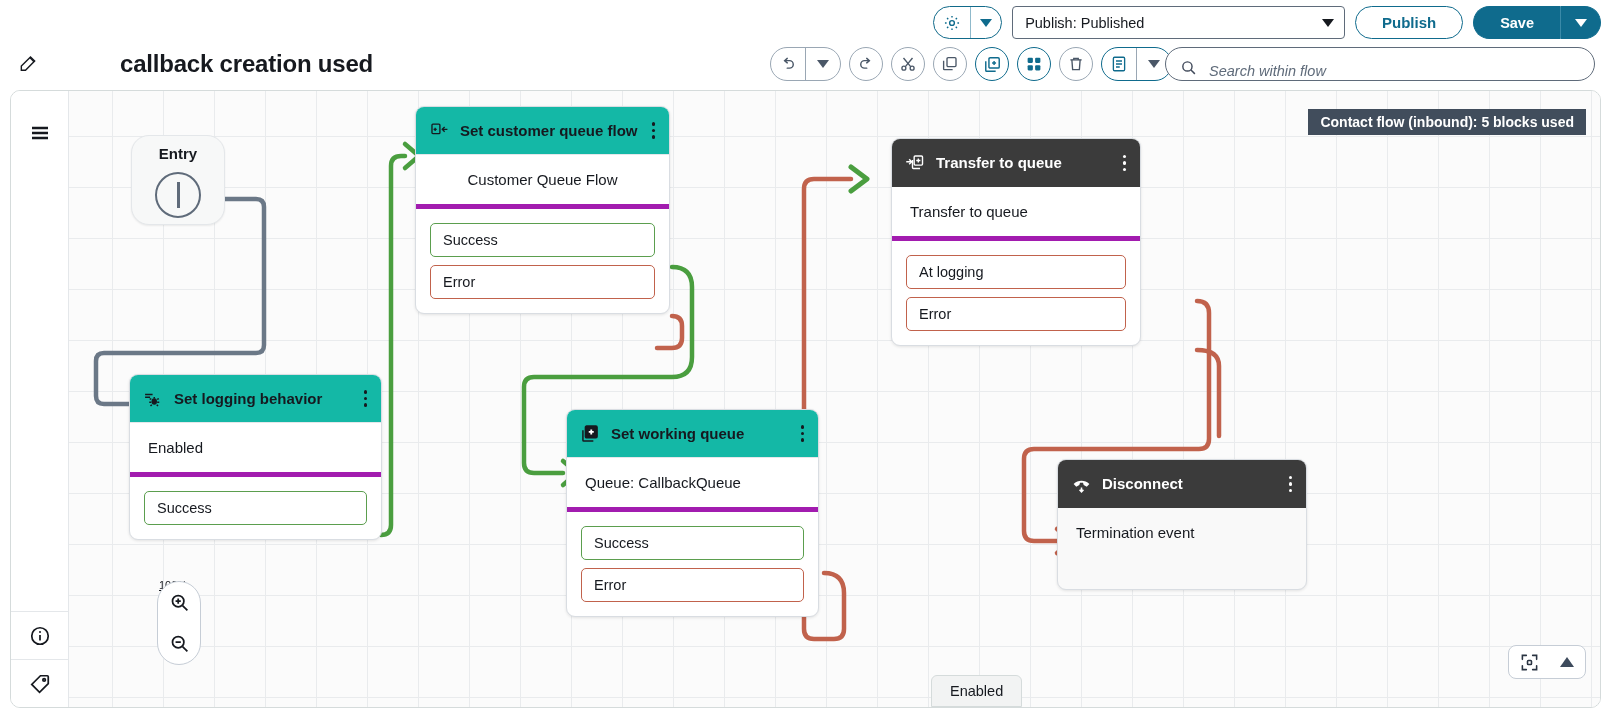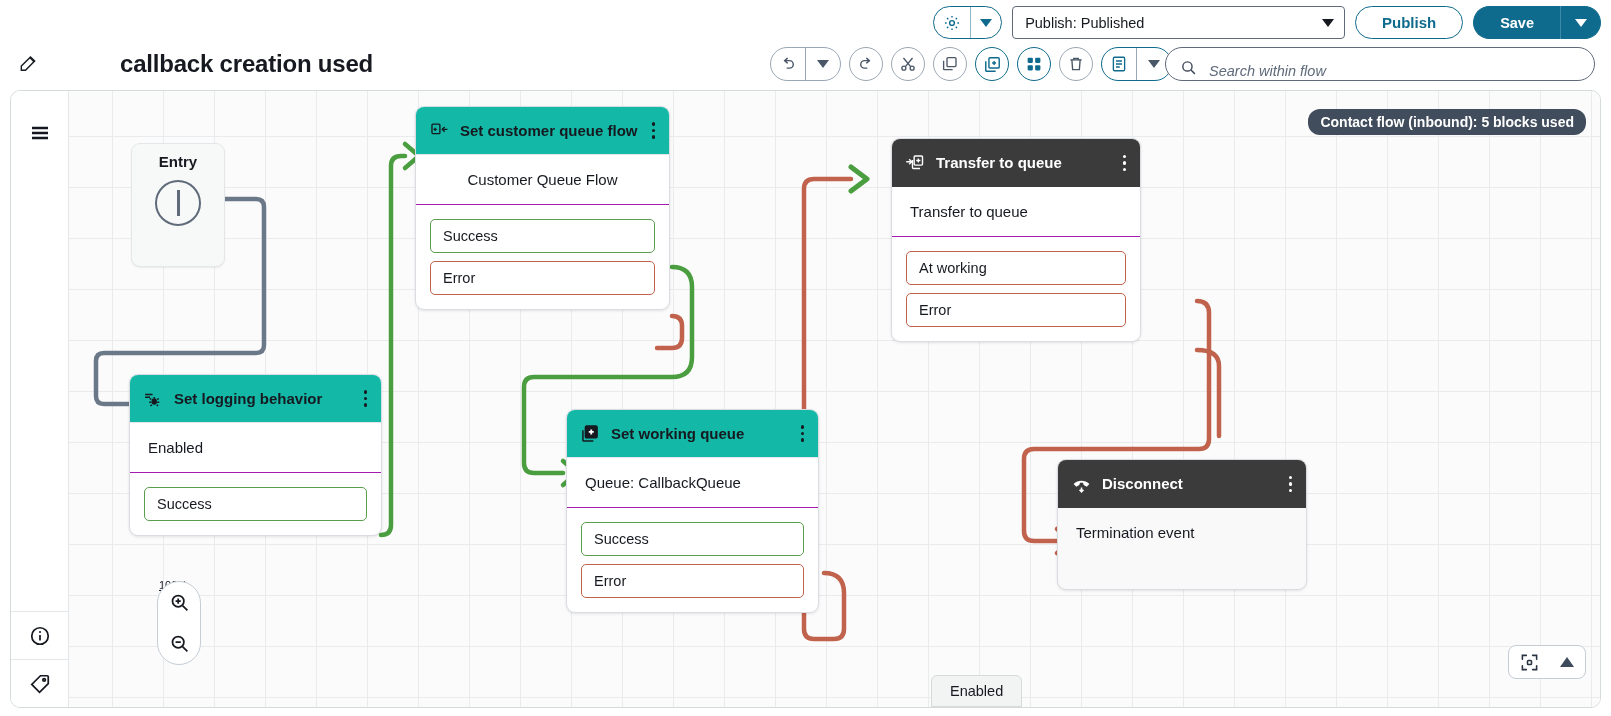--- a/index.html
+++ b/index.html
@@ -121,21 +121,21 @@
     width: 58px; height: 48px; display: flex; align-items: center; justify-content: center;
     color: #16191f; cursor: pointer;
   }
   .rail-bottom { width: 58px; }
   .rail-bottom .rail-btn { border-top: 1px solid #e4e7ea; }
 
   
   .blocks-badge {
     position: absolute; right: 14px; top: 18px;
     background: #414d5c; color: #fff; font-size: 14px; font-weight: 700;
-    padding: 5px 12px; border-radius: 12px; white-space: nowrap;
+    padding: 5px 12px; border-radius: 0; white-space: nowrap;
   }
 
   
   .zoom-label { position: absolute; left: 90px; top: 488px; font-size: 11px; color: #16191f; font-weight: 400; text-decoration: underline;}
   .zoom-pill {
     position: absolute; left: 88px; top: 490px; width: 44px; height: 84px;
     border: 1px solid #c6cdd6; border-radius: 22px; background: #fff;
     display: flex; flex-direction: column; align-items: center; justify-content: space-around;
   }
   .zoom-pill div { cursor: pointer; color: #16191f; display:flex; }
@@ -168,34 +168,33 @@
     padding: 10px 12px; border-radius: 8px 8px 0 0;
     font-size: 15px; font-weight: 700; min-height: 48px;
   }
   .node-head.light { background: #14b8a6; color: #16191f; border-bottom: 1px solid #e4e7ea; }
   .node-head.dark  { background: #3b3b3b; color: #ffffff; }
   .node-head .hicon { flex: 0 0 22px; display: flex; align-items: center; justify-content: center; }
   .node-head .htitle { flex: 1; line-height: 1.15; }
   .kebab { display: flex; flex-direction: column; gap: 3px; align-items: center; cursor: pointer; padding: 0 2px; }
   .kebab i { width: 3.5px; height: 3.5px; border-radius: 50%; background: currentColor; display: block; }
   .node-body { padding: 16px 18px; font-size: 15px; color: #16191f; }
-  .node-ports { padding: 6px 14px 14px 14px; border-top: 1px solid #a21caf; }
+  .node-ports { padding: 6px 14px 14px 14px; border-top: 5px solid #a21caf; }
   .port {
     height: 34px; border-radius: 5px; background: #fff;
     display: flex; align-items: center; padding: 0 12px;
     font-size: 14.5px; color: #16191f; margin-top: 8px;
   }
   .port.success { border: 1px solid #5b9e4e; }
   .port.error   { border: 1px solid #c1624c; }
   .entry-node {
-    position: absolute; width: 94px; height: 124px;
-    background: #f7f8f8; border: 1px solid #e4e7ea; border-radius: 9px;
+    position: absolute; width: 94px; height: 90px;
+    background: #f7f8f8; border: 1px solid #e4e7ea; border-radius: 18px;
     display: flex; flex-direction: column; align-items: center; padding-top: 9px;
     box-shadow: 0 1px 2px rgba(0,0,0,0.07);
-    margin-top: 8px;
   }
   .entry-label { font-size: 15px; font-weight: 700; color: #16191f; }
   .entry-circle {
     margin-top: 10px; width: 46px; height: 46px; border-radius: 50%;
     border: 2px solid #5f6b7a; display: flex; align-items: center; justify-content: center;
   }
   .entry-stub { width: 3px; height: 26px; background: #5f6b7a; }
 
   svg.wires { position: absolute; left: 0; top: 0; width: 1591px; height: 618px; pointer-events: none; }
 </style>
@@ -453,21 +452,21 @@
           </span>
           <span class="htitle">Transfer to queue</span>
           <span class="kebab">
               <i></i>
               <i></i>
               <i></i>
             </span>
         </div>
         <div class="node-body">Transfer to queue</div>
         <div class="node-ports">
-          <div class="port error">At working</div>
+          <div class="port error">At logging</div>
           <div class="port error">Error</div>
         </div>
       </div>
 
       <div class="node" style="left: 988px; top: 368px; width: 250px; background:#f9f9f9;">
         <div class="node-head dark">
           <span class="hicon">
             <svg width="21" height="21" viewBox="0 0 24 24" fill="none" stroke="#ffffff" stroke-width="1.8">
               <path d="M3 11.5c5-5 13-5 18 0l-3 3-3.5-1.8-.8-2.6a10 10 0 0 0-3.4 0l-.8 2.6L6 14.5z" fill="#ffffff" stroke="none"></path>
               <path d="M12 15.5v4.5M9.8 18l2.2 2.4 2.2-2.4"></path>

